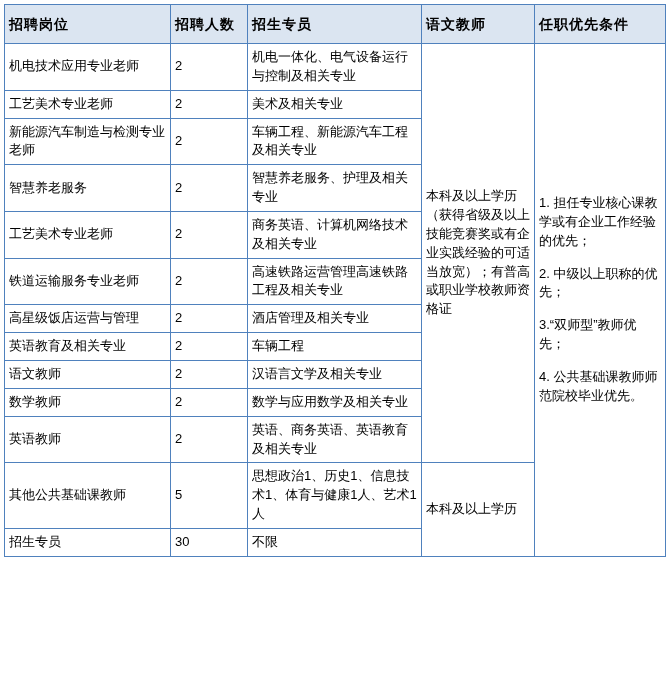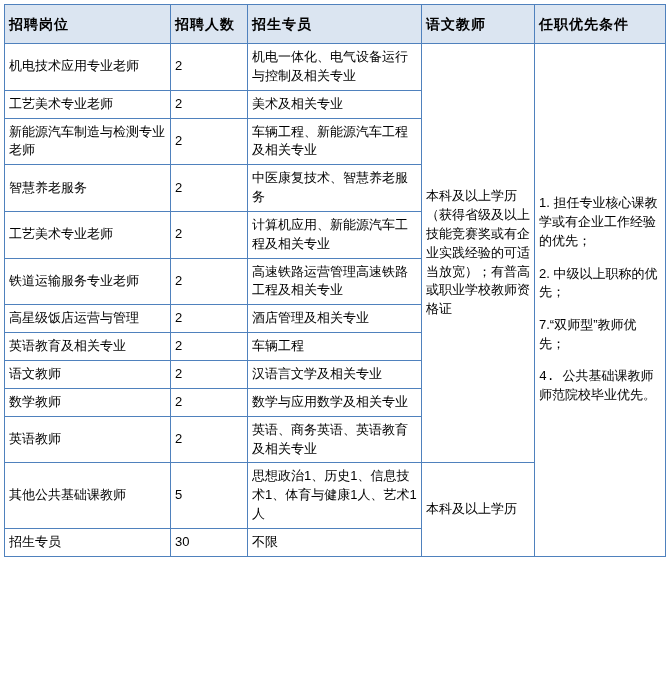--- a/index.html
+++ b/index.html
@@ -65,21 +65,21 @@
     line-height: 1.65;
     margin-left: 26px;
   }
   td.edu-cell {
     vertical-align: middle;
   }
   td.pref-cell {
     vertical-align: middle;
   }
   .pref-block { margin: 0 0 14px 0; }
-  .pref-block:last-child { margin-bottom: 0; font-family: Liberation Mono, monospace; }
+  .pref-block:last-child { margin-bottom: 0; }
   .bottom-strip {
     position: absolute;
     left: 0;
     bottom: 0;
     width: 669px;
     height: 6px;
   }
 </style>
 </head>
 <body>
@@ -105,43 +105,43 @@
     </thead>
     <tbody>
       <tr>
         <td class="post">机电技术应用专业老师</td>
         <td>2</td>
         <td class="major">机电一体化、电气设备运行与控制及相关专业</td>
         <td class="edu-cell" rowspan="11">本科及以上学历（获得省级及以上技能竞赛奖或有企业实践经验的可适当放宽）；有普高或职业学校教师资格证</td>
         <td class="pref-cell" rowspan="13">
           <div class="pref-block">1. 担任专业核心课教学或有企业工作经验的优先；</div>
           <div class="pref-block">2. 中级以上职称的优先；</div>
-          <div class="pref-block">7.“双师型”教师优先；</div>
+          <div class="pref-block">3.“双师型”教师优先；</div>
           <div class="pref-block">4. 公共基础课教师师范院校毕业优先。</div>
         </td>
       </tr>
       <tr>
         <td class="post">工艺美术专业老师</td>
         <td>2</td>
         <td class="major">美术及相关专业</td>
       </tr>
       <tr>
         <td class="post">新能源汽车制造与检测专业老师</td>
         <td>2</td>
         <td class="major">车辆工程、新能源汽车工程及相关专业</td>
       </tr>
       <tr>
         <td class="post">智慧养老服务</td>
         <td>2</td>
-        <td class="major">中医康复技术、智慧养老服务</td>
+        <td class="major">智慧养老服务、护理及相关专业</td>
       </tr>
       <tr>
         <td class="post">工艺美术专业老师</td>
         <td>2</td>
-        <td class="major">计算机应用、新能源汽车工程及相关专业</td>
+        <td class="major">商务英语、计算机网络技术及相关专业</td>
       </tr>
       <tr>
         <td class="post">铁道运输服务专业老师</td>
         <td>2</td>
         <td class="major">高速铁路运营管理高速铁路工程及相关专业</td>
       </tr>
       <tr>
         <td class="post">高星级饭店运营与管理</td>
         <td>2</td>
         <td class="major">酒店管理及相关专业</td>

